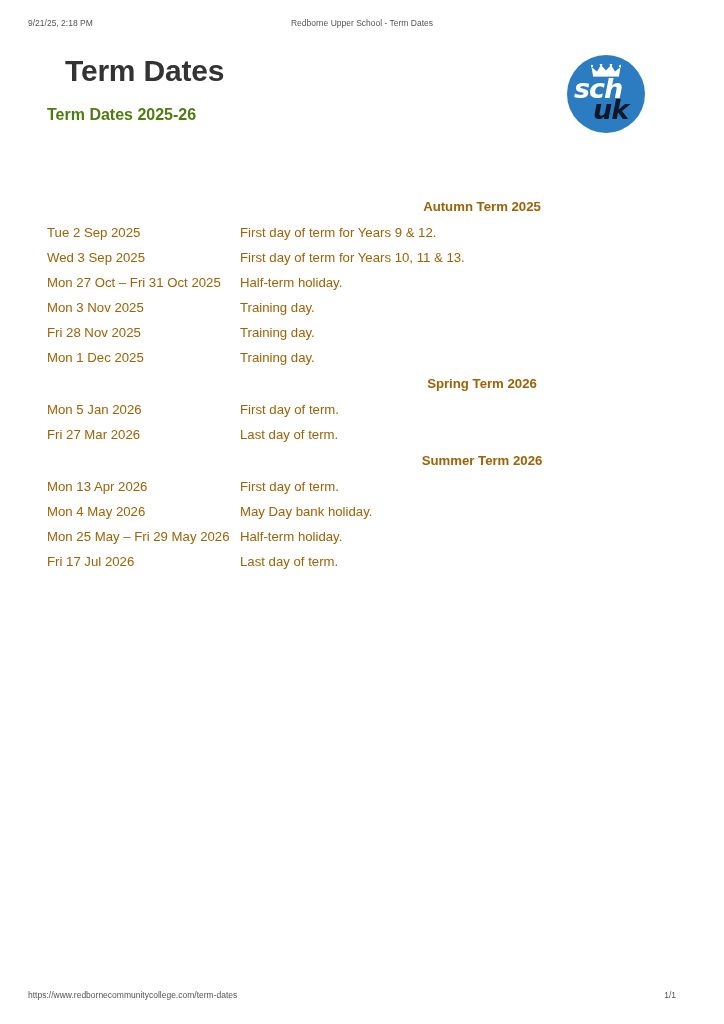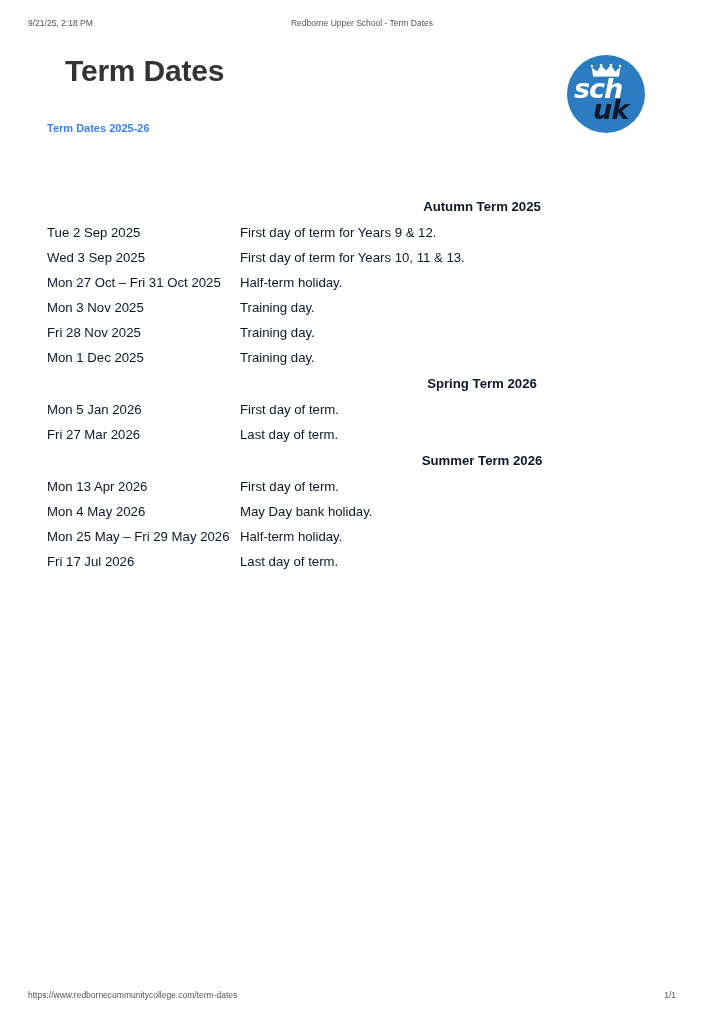--- a/index.html
+++ b/index.html
@@ -129,40 +129,40 @@
     font-style: italic;
     color: #0f172a;
     letter-spacing: -1px;
     line-height: 1;
     text-shadow: 1px 1px 0 #2b7cc1, -1px -1px 0 #2b7cc1;
   }
 
   .sub-title {
     position: absolute;
     left: 47px;
-    top: 76px;
-    font-size: 11px;
-    font-weight: bold;
-    color: #3b82f6;
+    top: 60px;
+    font-size: 16px;
+    font-weight: bold;
+    color: #4d7c0f;
   }
 
   
   .term-table {
     position: absolute;
     top: 151px;
     left: 0;
     width: 724px;
     border-collapse: collapse;
   }
   .term-table td {
     vertical-align: top;
     padding: 0;
     font-size: 13.2px;
     line-height: 18px;
-    color: #0f172a;
+    color: #a16207;
   }
   .col-date {
     width: 193px;
     padding-left: 47px !important;
     padding-bottom: 7px !important;
   }
   .col-desc {
     padding-left: 0 !important;
     padding-bottom: 7px !important;
     width: 484px;

